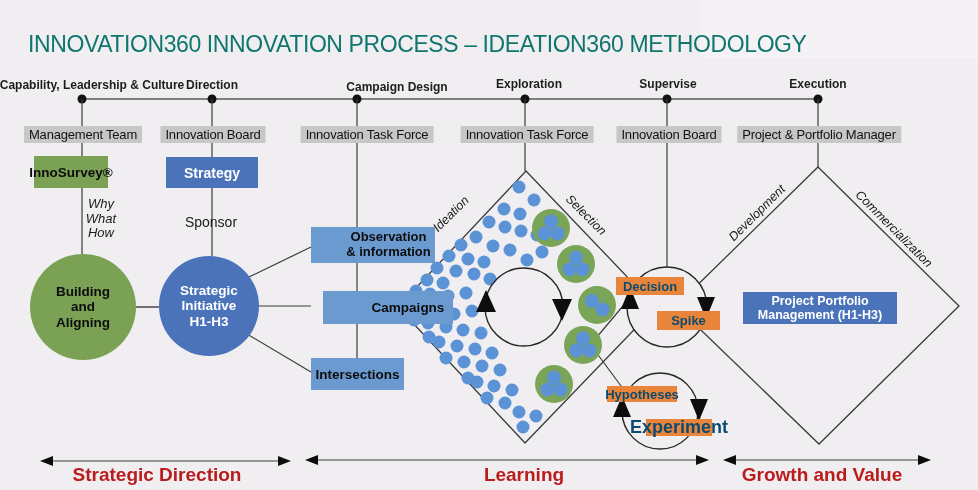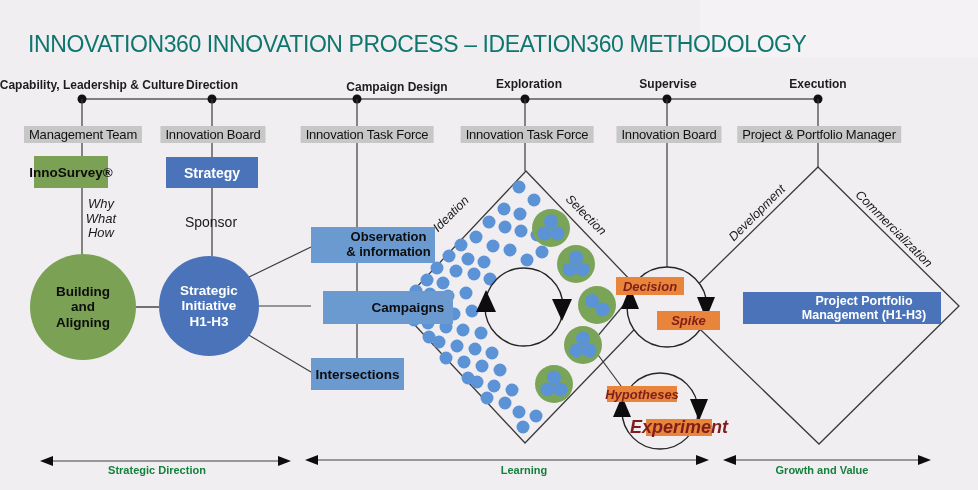--- a/index.html
+++ b/index.html
@@ -7,25 +7,25 @@
   #stage{position:relative;width:978px;height:490px;background:#f0eef1;overflow:hidden;}
   #stage svg{position:absolute;left:0;top:0;}
   .abs{position:absolute;}
   .title{font-size:23px;letter-spacing:-0.4px;color:#0f766e;white-space:nowrap;}
   .ms{position:absolute;transform:translateX(-50%);font-weight:600;font-size:12px;color:#1d1d1d;white-space:nowrap;}
   .role{position:absolute;transform:translateX(-50%);background:#c7c7c7;color:#121212;font-size:13px;line-height:17px;padding:0 5px;white-space:nowrap;letter-spacing:-0.2px;}
   .box{position:absolute;display:flex;align-items:center;justify-content:center;text-align:center;font-weight:bold;}
   .b-blue{background:#4a73ba;color:#ffffff;}
   .b-lblue{background:#6b9ad1;color:#0d0d0d;}
   .b-green{background:#7ba154;color:#0d0d0d;}
-  .b-orange{background:#e9853b;color:#7f1d1d;font-style:italic;}
+  .b-orange{background:#e9853b;color:#0c4a6e;}
   .circle{border-radius:50%;line-height:1.12;}
   .note{position:absolute;transform:translateX(-50%);text-align:center;color:#1a1a1a;white-space:nowrap;}
   .rot{position:absolute;font-style:italic;font-size:12.5px;color:#1a1a1a;white-space:nowrap;transform-origin:center;}
-  .foot{position:absolute;transform:translateX(-50%);font-weight:bold;font-size:11px;color:#15803d;white-space:nowrap;}
+  .foot{position:absolute;transform:translateX(-50%);font-weight:bold;font-size:19px;color:#b91c1c;white-space:nowrap;}
 </style>
 </head>
 <body>
 
 <div id="stage">
 
   <svg width="978" height="490" viewBox="0 0 978 490">
 
     <rect x="700" y="0" width="278" height="58" fill="#f6f4f7" opacity="0.7"></rect>
 
@@ -196,21 +196,21 @@
   <div class="rot" style="left:451px;top:214px;transform:translate(-50%,-50%) rotate(-45deg);">Ideation</div>
   <div class="rot" style="left:586px;top:215px;transform:translate(-50%,-50%) rotate(45deg);">Selection</div>
   <div class="rot" style="left:757px;top:213px;transform:translate(-50%,-50%) rotate(-45deg);">Development</div>
   <div class="rot" style="left:894px;top:229px;transform:translate(-50%,-50%) rotate(45deg);">Commercialization</div>
 
   <div class="box b-orange" style="left:616px;top:277px;width:68px;height:18px;font-size:13px;">Decision</div>
   <div class="box b-orange" style="left:657px;top:311px;width:63px;height:19px;font-size:13px;">Spike</div>
   <div class="box b-orange" style="left:607px;top:386px;width:70px;height:16px;font-size:13px;">Hypotheses</div>
   <div class="box b-orange" style="left:646px;top:419px;width:66px;height:17px;font-size:18px;">Experiment</div>
 
-  <div class="box b-blue" style="left:743px;top:292px;width:154px;height:32px;font-size:12.5px;line-height:1.15;padding-left:44px;">
+  <div class="box b-blue" style="left:743px;top:292px;width:154px;height:32px;font-size:12.5px;line-height:1.15;">
       <div><span>Project Portfolio</span><br><span>Management (H1-H3)</span></div>
     </div>
 
   <div class="foot" style="left:157px;top:464px;">Strategic Direction</div>
   <div class="foot" style="left:524px;top:464px;">Learning</div>
   <div class="foot" style="left:822px;top:464px;">Growth and Value</div>
 
 </div>
 
 </body></html>

